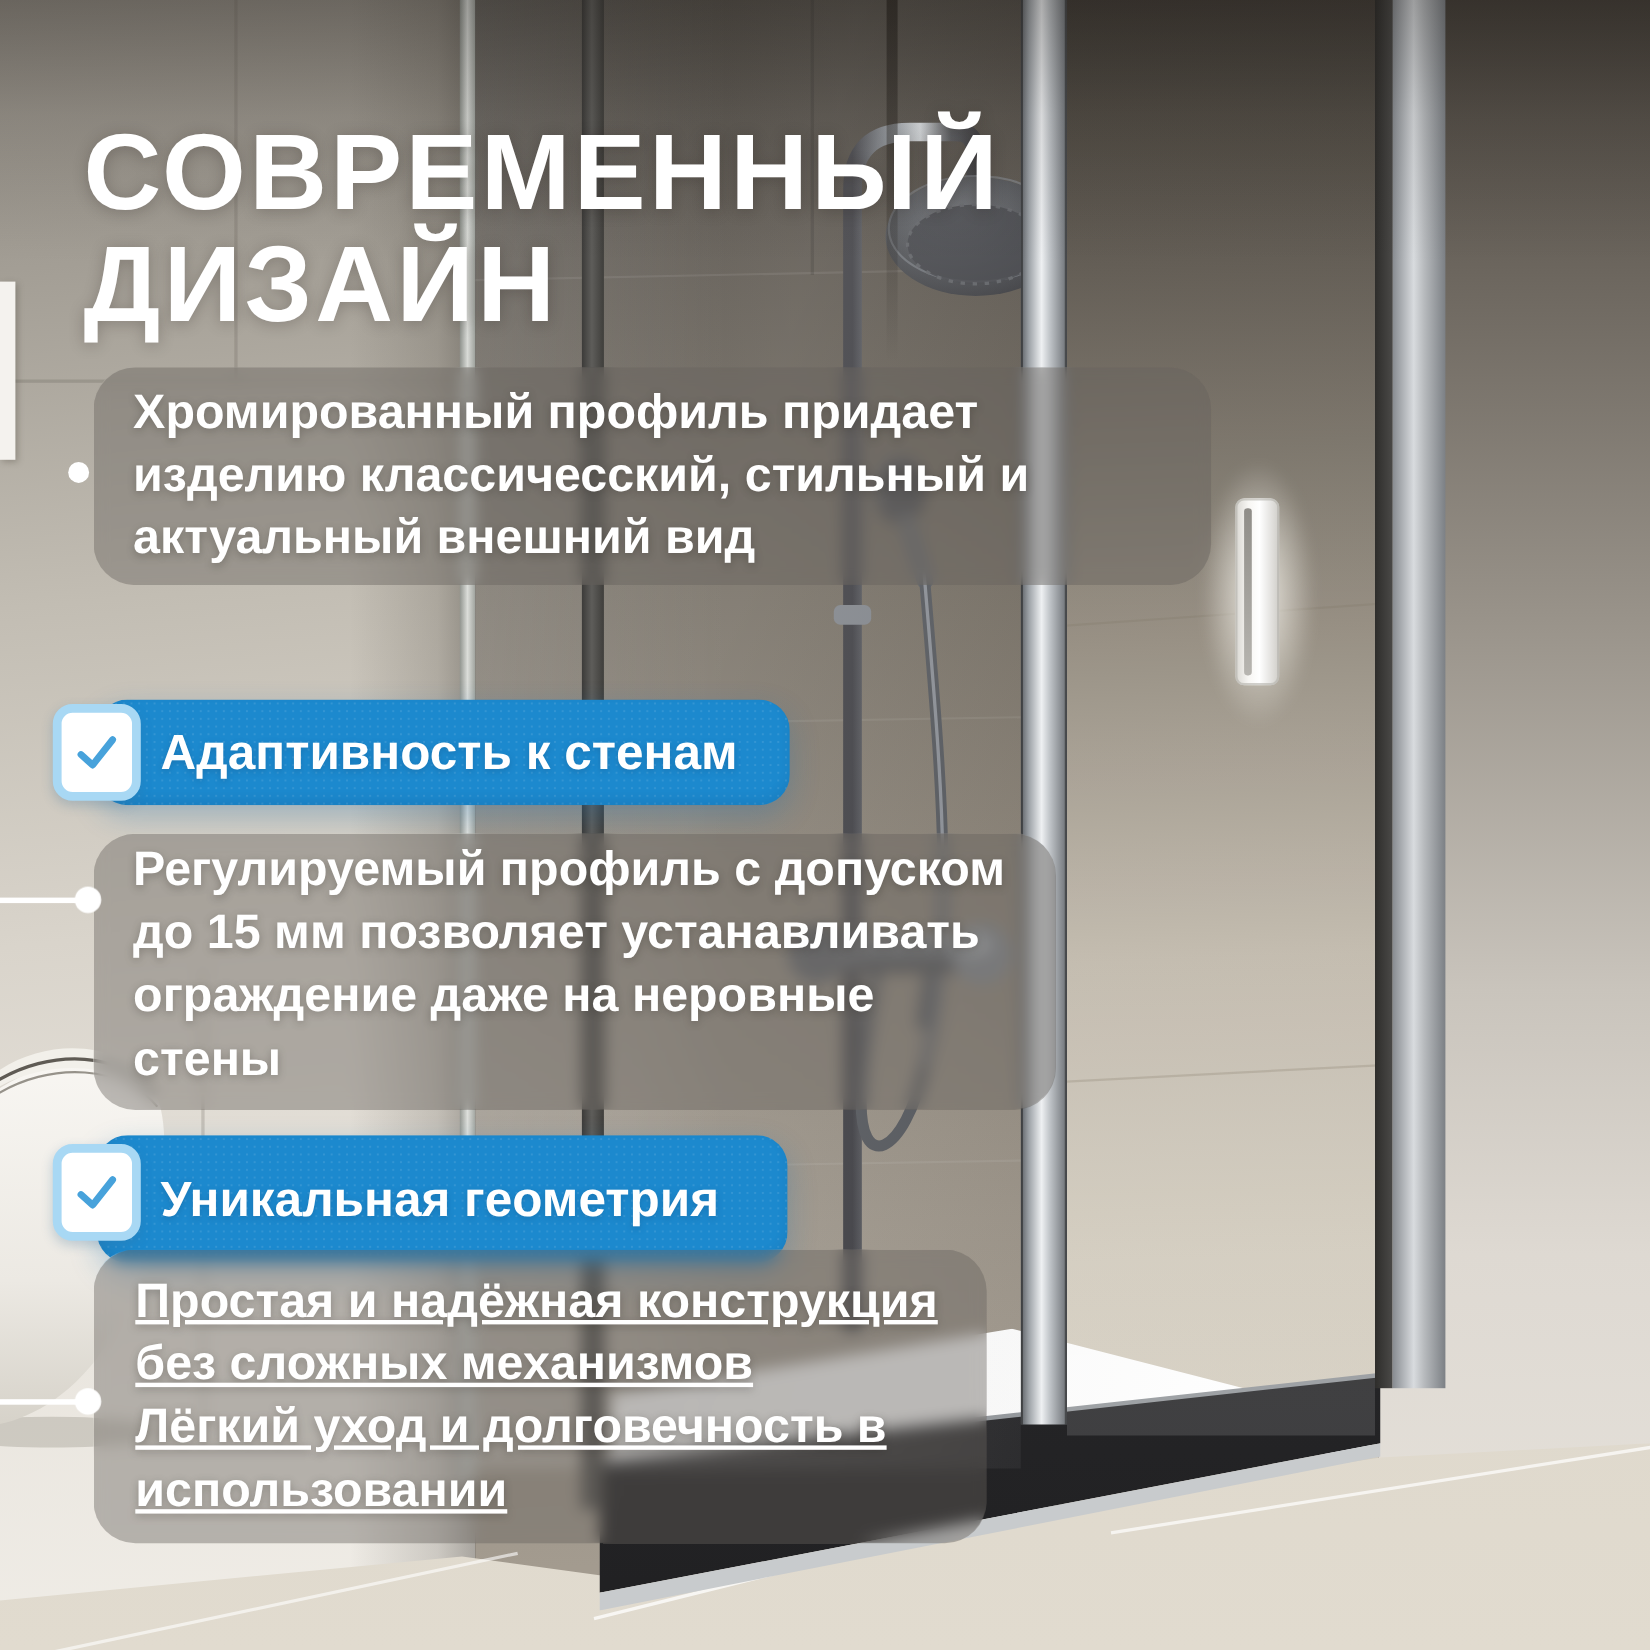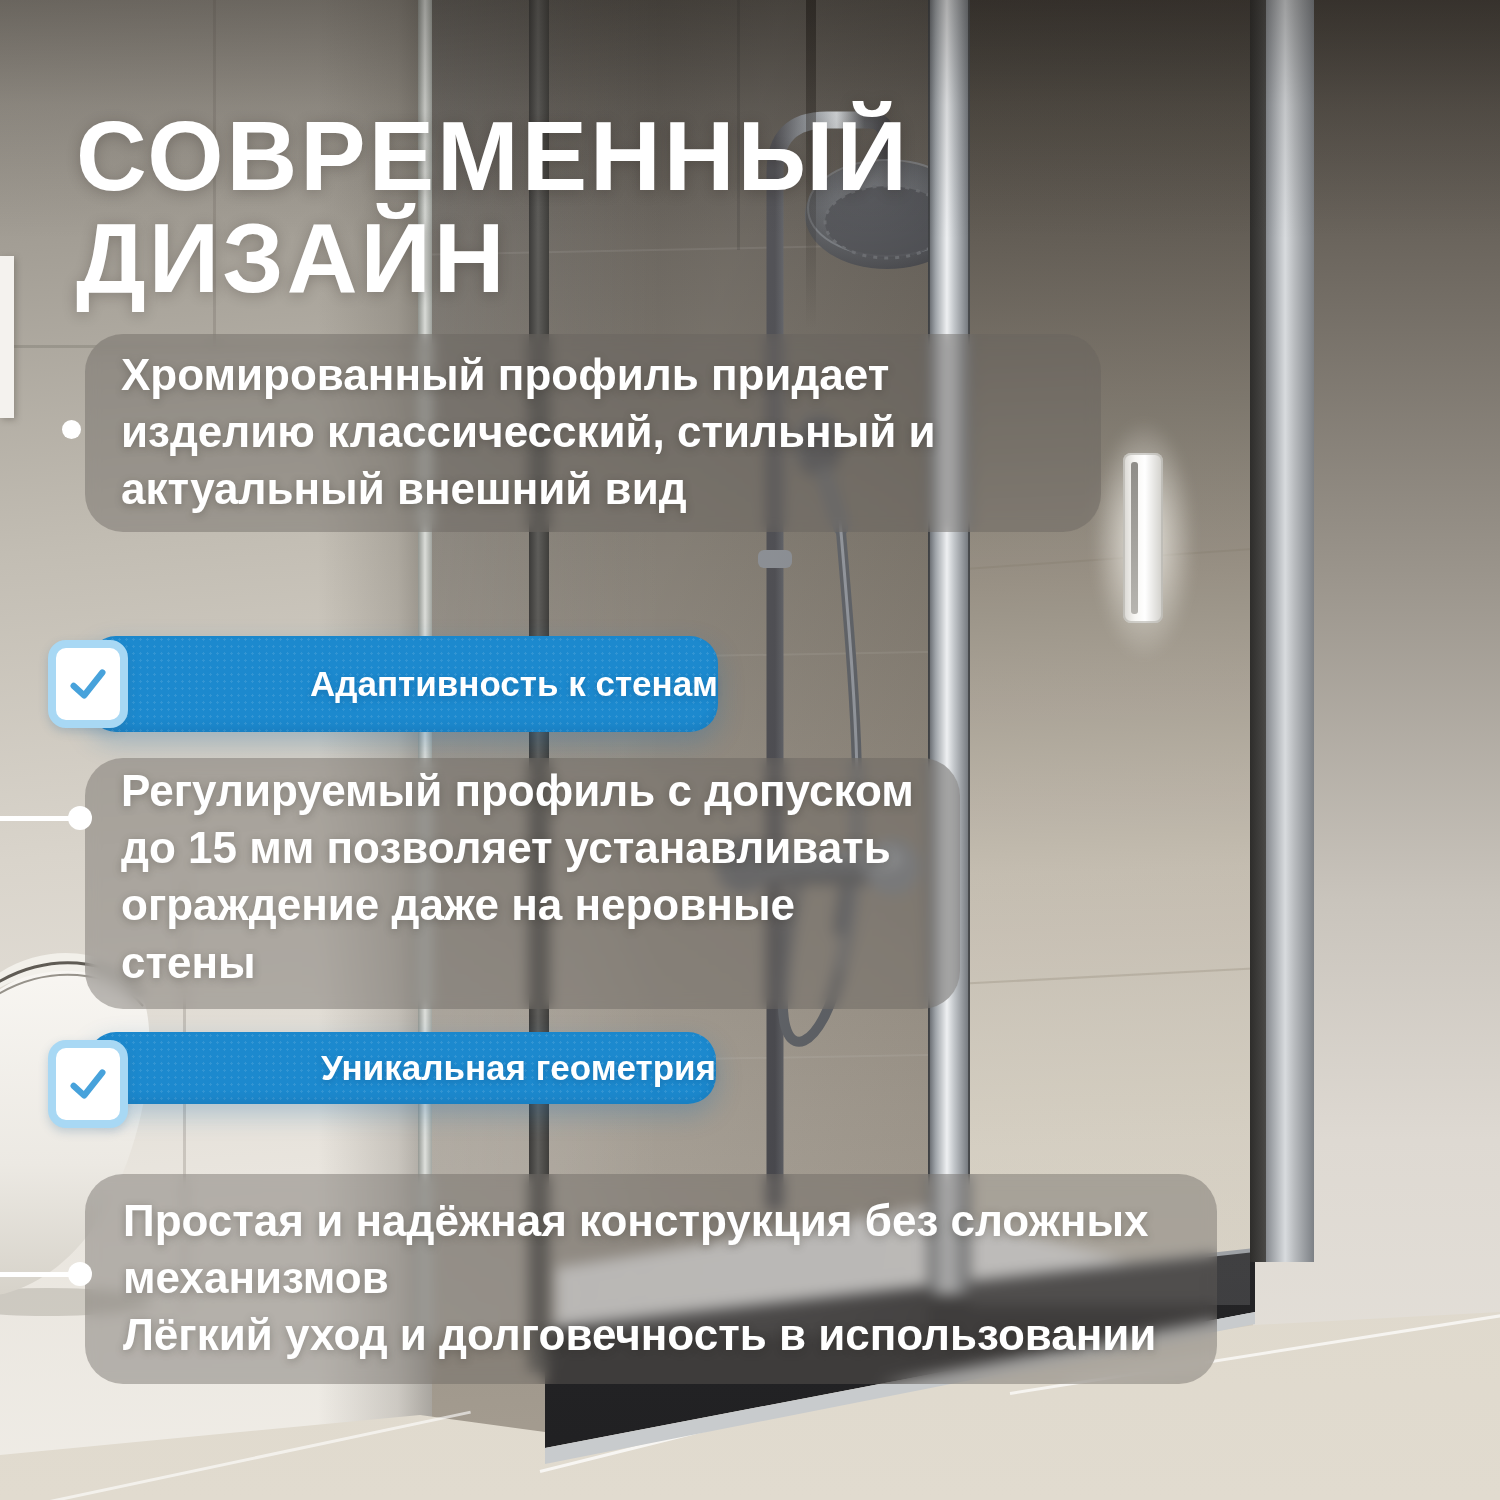--- a/index.html
+++ b/index.html
@@ -87,34 +87,34 @@
   .vignette{left:0;top:0;width:1500px;height:1500px;pointer-events:none;
     background:linear-gradient(180deg,rgba(22,18,14,0.30) 0%,rgba(22,18,14,0.10) 7%,rgba(22,18,14,0) 16%);}
 
   
   .headline{left:76px;top:40px;color:#ffffff;font-weight:bold;font-size:98px;line-height:1.04;
     letter-spacing:3px;text-shadow:0 2px 14px rgba(30,25,20,0.25);}
   .panel{background:rgba(103,98,92,0.42);border-radius:38px;-webkit-backdrop-filter:blur(7px);backdrop-filter:blur(7px);
     color:#fff;font-weight:bold;font-size:44px;line-height:1.3;text-shadow:0 2px 8px rgba(40,35,30,0.30);}
   .panel1{left:85px;top:334px;width:1016px;padding:12px 28px 14px 36px;box-sizing:border-box;}
   .panel2{left:85px;top:758px;width:875px;padding:4px 28px 18px 36px;box-sizing:border-box;}
-  .panel3{left:85px;top:1174px;width:1132px;padding:18px 28px 20px 38px;box-sizing:border-box;}
+  .panel3{left:85px;top:1136px;width:812px;padding:18px 28px 20px 38px;box-sizing:border-box;text-decoration:underline;}
   .bullet-dot{width:19px;height:19px;border-radius:50%;background:#fff;}
   .dot1{left:62px;top:420px;}
   .conn-line{height:5px;background:#fff;}
   .line2{left:0;top:816px;width:70px;} .dot2{left:68px;top:806px;width:24px;height:24px;}
   .line3{left:0;top:1272px;width:70px;} .dot3{left:68px;top:1262px;width:24px;height:24px;}
 
-  .pill{background:#1c89ce;border-radius:28px;display:flex;align-items:center;justify-content:flex-end;
-    color:#fff;font-weight:bold;font-size:35px;white-space:nowrap;
+  .pill{background:#1c89ce;border-radius:28px;display:flex;align-items:center;justify-content:flex-start;
+    color:#fff;font-weight:bold;font-size:45px;white-space:nowrap;
     background-image:radial-gradient(rgba(255,255,255,0.10) 1px,transparent 1.4px);background-size:7px 7px;
     box-shadow:0 10px 26px rgba(25,110,175,0.28), inset 0 -5px 10px rgba(0,40,80,0.10);
     text-shadow:0 2px 6px rgba(20,80,130,0.35);}
   .pill1{left:88px;top:636px;width:630px;height:96px;padding-left:58px;box-sizing:border-box;}
-  .pill2{left:88px;top:1032px;width:628px;height:72px;padding-left:58px;box-sizing:border-box;}
+  .pill2{left:88px;top:1032px;width:628px;height:116px;padding-left:58px;box-sizing:border-box;}
   .checkbox{width:64px;height:72px;background:#ffffff;border:8px solid #a8d8f4;border-radius:18px;
     box-sizing:content-box;display:flex;align-items:center;justify-content:center;
     box-shadow:0 4px 10px rgba(60,110,150,0.25);}
   .cb1{left:48px;top:640px;} .cb2{left:48px;top:1040px;}
   .checkbox svg{width:46px;height:46px;overflow:visible;}
 </style>
 </head>
 <body>
 
 <div class="canvas">

